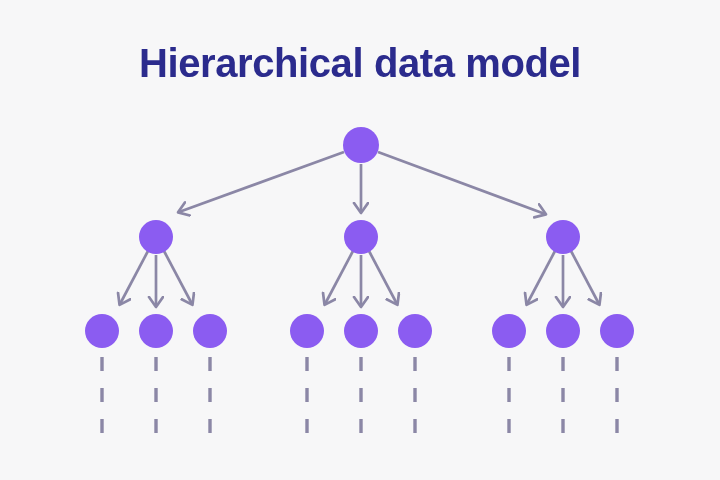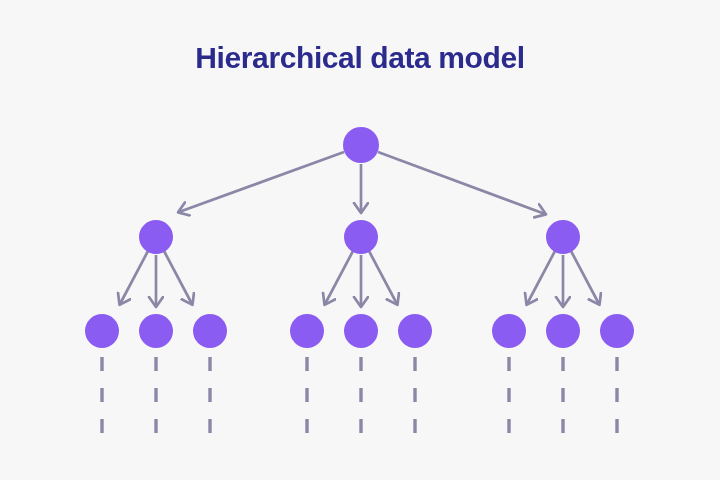--- a/index.html
+++ b/index.html
@@ -15,21 +15,21 @@
     height: 480px;
     overflow: hidden;
   }
   .title {
     position: absolute;
     top: 43px;
     left: 0;
     width: 720px;
     margin: 0;
     text-align: center;
-    font-size: 30px;
+    font-size: 40px;
     font-weight: 800;
     letter-spacing: -0.4px;
     line-height: 1;
   }
   .tree-svg {
     position: absolute;
     top: 0;
     left: 0;
   }
 </style>

